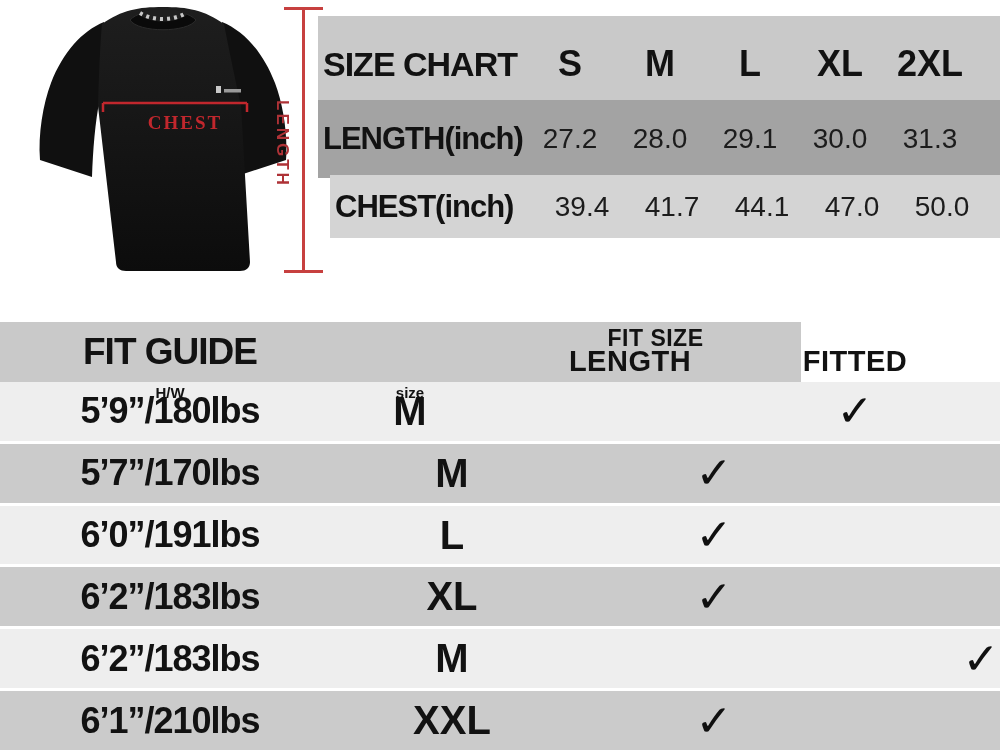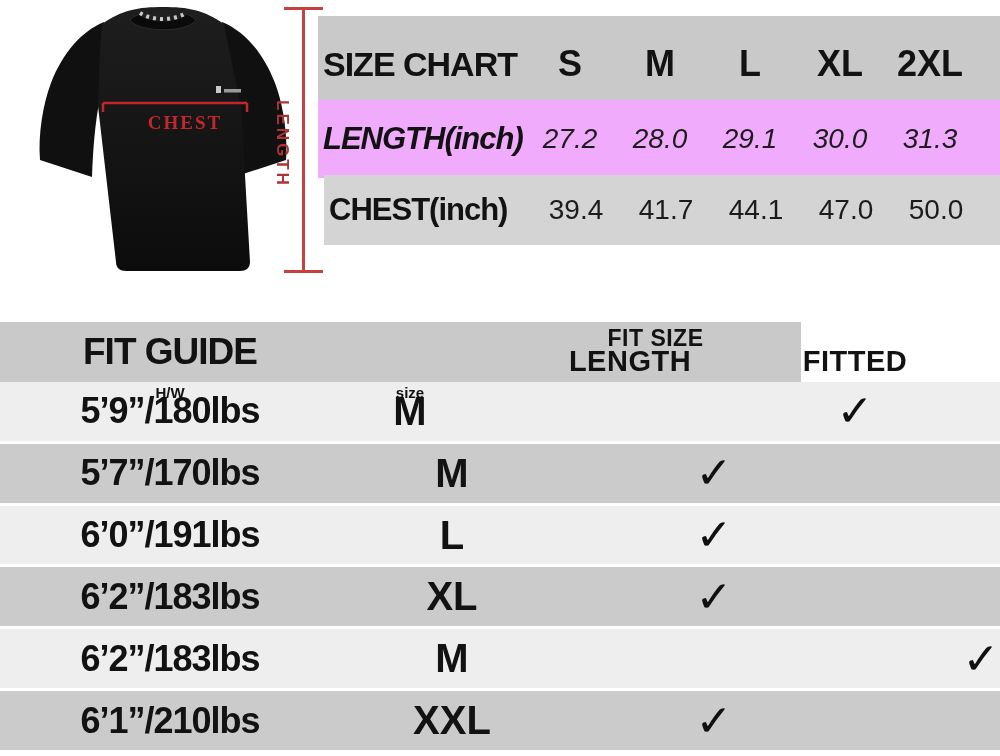--- a/index.html
+++ b/index.html
@@ -21,22 +21,22 @@
     writing-mode:vertical-rl; text-align:center;
     color:#ae3237; font-size:17px; font-weight:700; letter-spacing:3px;
   }
 
   
   .size-chart { position:absolute; left:318px; top:16px; width:682px; }
   .sc-grid { display:grid; grid-template-columns:207px repeat(5, 90px) 1fr; align-items:center; }
   .sc-header { height:96px; background:#c9c9c9; }
   .sc-title { font-size:34px; font-weight:700; letter-spacing:-1px; padding-left:5px; white-space:nowrap; }
   .sc-size  { font-size:36px; font-weight:700; text-align:center; }
-  .sc-row-length { position:absolute; top:84px;  left:0; right:0; height:78px; background:#f0abfc;font-style:italic; }
-  .sc-row-chest  { position:absolute; top:159px; left:6px; right:0; height:70px; background:#d4d4d4; }
+  .sc-row-length { position:absolute; top:84px;  left:0; right:0; height:78px; background:#a3a3a3; }
+  .sc-row-chest  { position:absolute; top:159px; left:12px; right:0; height:63px; background:#d4d4d4; }
   .sc-row { display:grid; grid-template-columns:207px repeat(5, 90px) 1fr; align-items:center; }
   .sc-label { font-size:31px; font-weight:700; letter-spacing:-1px; padding-left:5px; white-space:nowrap; }
   .sc-val   { font-size:28px; font-weight:400; color:#1c1c1c; text-align:center; }
 
   
   .fg-cols { display:grid; grid-template-columns:340px 140px 300px 150px 70px; }
   .fg-header { position:absolute; left:0; top:322px; width:801px; height:60px; background:#c9c9c9; }
   .fg-title-cell { display:flex; align-items:center; justify-content:center; height:60px; }
   .fg-title { font-size:37px; font-weight:700; letter-spacing:-1px; }
   .fg-fittype {

